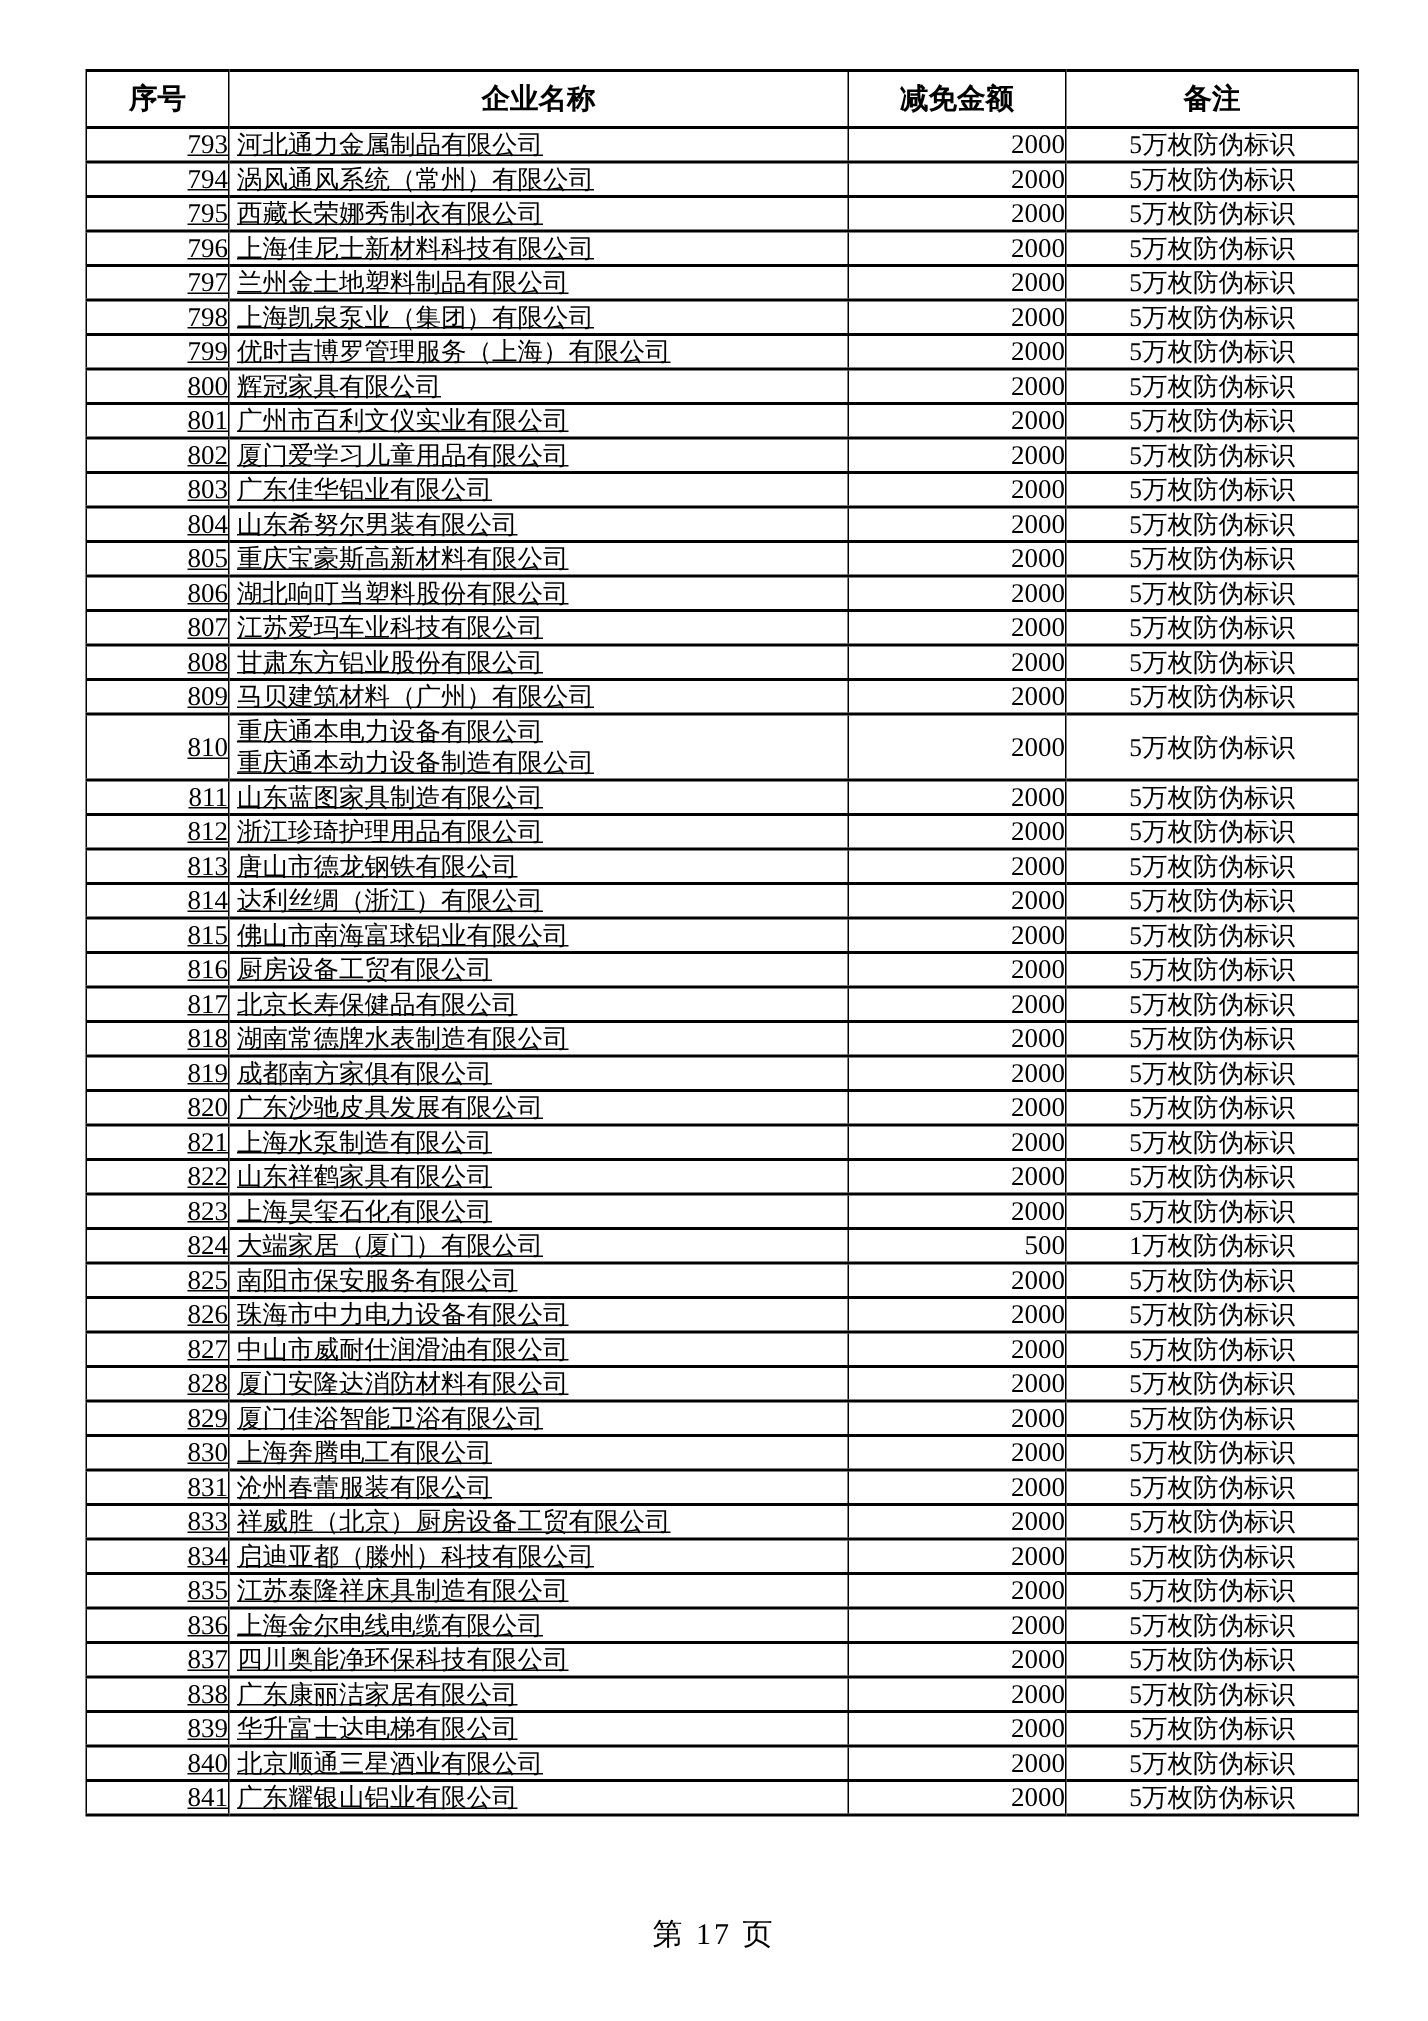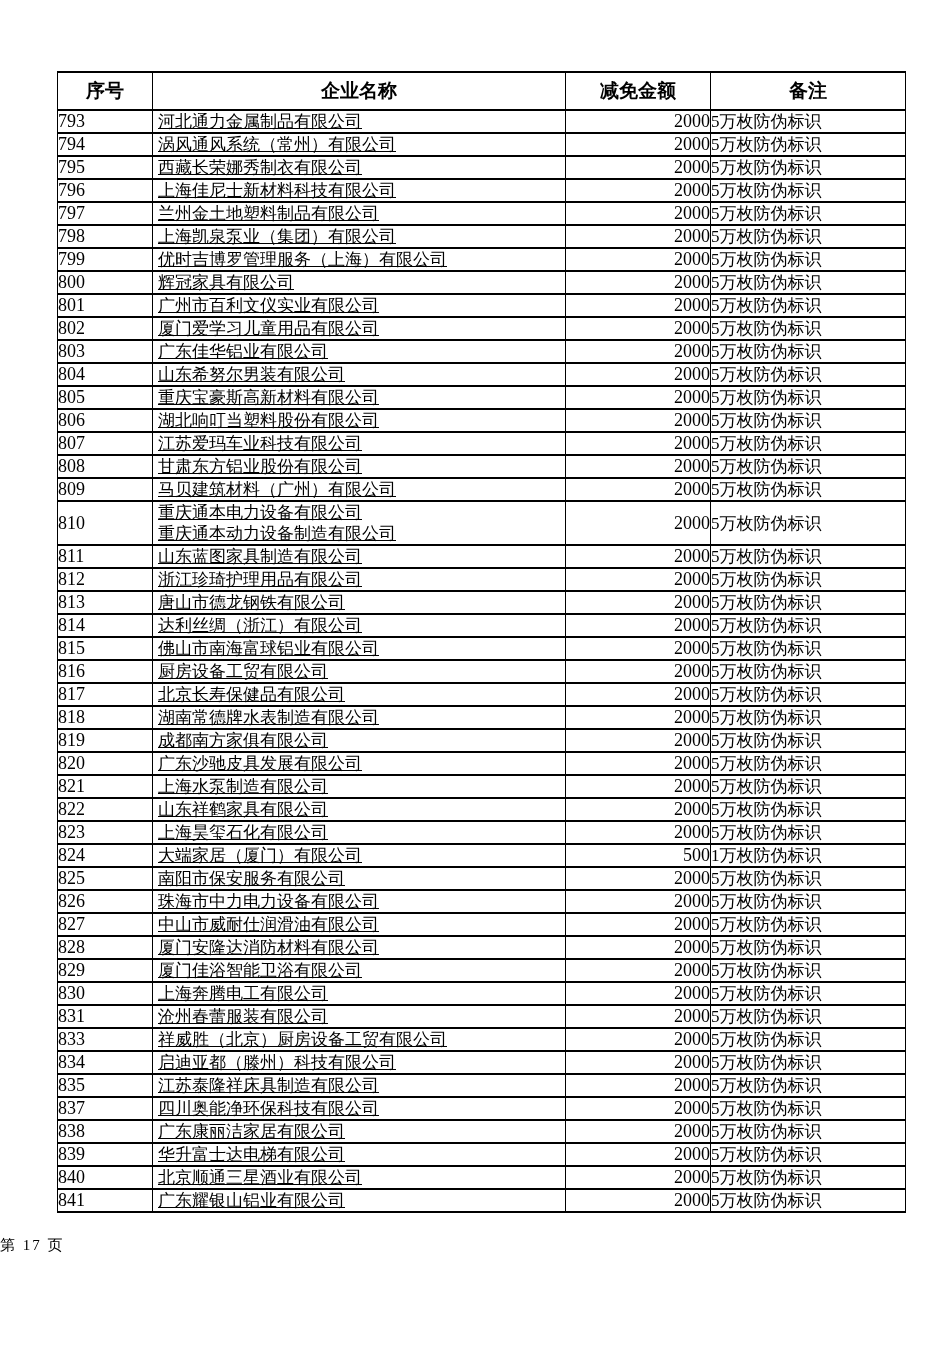--- a/index.html
+++ b/index.html
@@ -10,21 +10,21 @@
   body {
     width: 952px;
     height: 1347px;
     position: relative;
     font-family: "Liberation Serif", "DejaVu Serif", serif;
     color: #000000;
   }
   .doc-table {
     position: absolute;
     left: 57px;
-    top: 71px;
+    top: 46px;
     width: 848px;
     border-collapse: collapse;
     table-layout: fixed;
   }
   .doc-table th, .doc-table td {
     border-left: 1px solid #000;
     border-right: 1px solid #000;
     border-top: 2px solid #000;
     border-bottom: 2px solid #000;
     padding: 0;
@@ -40,30 +40,31 @@
   .doc-table td {
     height: 21px;
     font-size: 17px;
     line-height: 21px;
     vertical-align: middle;
   }
   .col-no     { width: 95px; }
   .col-company{ width: 413px; }
   .col-amount { width: 145px; }
   .col-remark { width: 195px; }
-  td.c-no     { text-align: left; font-size: 18px; }
+  td.c-no     { text-align: right; font-size: 18px; text-decoration: underline; }
   td.c-company{ text-align: left; padding-left: 5px; white-space: pre-line; text-decoration: underline; }
   td.c-amount { text-align: right; font-size: 18px; }
-  td.c-remark { }
+  td.c-remark { text-align: center; }
   .page-footer {
     position: absolute;
     left: 0;
-    top: 1236px;
+    top: 1276px;
     width: 100%;
-    font-size: 15px;
+    text-align: center;
+    font-size: 20px;
     letter-spacing: 2px;
   }
 </style>
 </head>
 <body>
 
 <table class="doc-table">
   <colgroup>
     <col class="col-no">
     <col class="col-company">
@@ -326,20 +327,26 @@
         <td class="c-amount">2000</td>
         <td class="c-remark">5万枚防伪标识</td>
       </tr>
       <tr>
         <td class="c-no">835</td>
         <td class="c-company">江苏泰隆祥床具制造有限公司</td>
         <td class="c-amount">2000</td>
         <td class="c-remark">5万枚防伪标识</td>
       </tr>
       <tr>
+        <td class="c-no">836</td>
+        <td class="c-company">上海金尔电线电缆有限公司</td>
+        <td class="c-amount">2000</td>
+        <td class="c-remark">5万枚防伪标识</td>
+      </tr>
+      <tr>
         <td class="c-no">837</td>
         <td class="c-company">四川奥能净环保科技有限公司</td>
         <td class="c-amount">2000</td>
         <td class="c-remark">5万枚防伪标识</td>
       </tr>
       <tr>
         <td class="c-no">838</td>
         <td class="c-company">广东康丽洁家居有限公司</td>
         <td class="c-amount">2000</td>
         <td class="c-remark">5万枚防伪标识</td>

